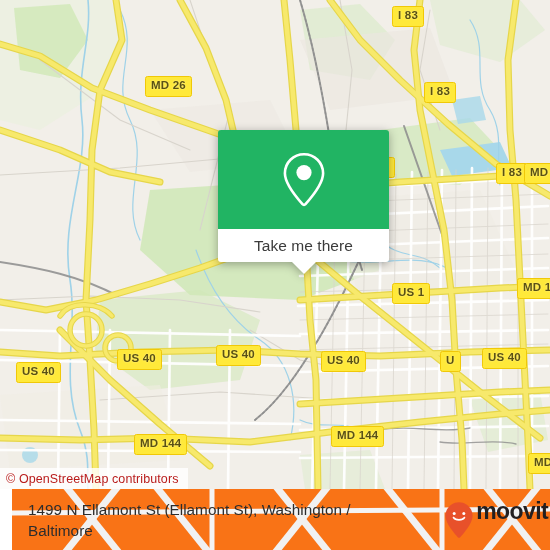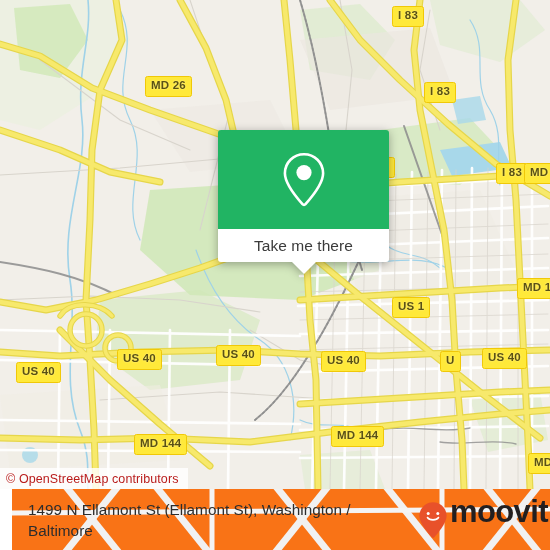--- a/index.html
+++ b/index.html
@@ -155,21 +155,21 @@
     letter-spacing: 0.02px;
   }
   .brand {
     display: flex;
     align-items: center;
     gap: 2px;
     flex: none;
   }
   .brand-mark { display: block; }
   .brand-word {
-    font-size: 31px;
+    font-size: 23px;
     font-weight: bold;
     color: #231f20;
     letter-spacing: -0.6px;
     line-height: 1;
     margin-bottom: 16px;
   }
 </style>
 </head>
 <body>
 
@@ -343,21 +343,21 @@
       </g>
     </svg>
 
     <div id="shield-layer">
         <div class="shield" style="left: 145px; top: 76px;">MD 26</div>
         <div class="shield" style="left: 392px; top: 6px;">I 83</div>
         <div class="shield" style="left: 424px; top: 82px;">I 83</div>
         <div class="shield" style="left: 496px; top: 163px;">I 83</div>
         <div class="shield" style="left: 348px; top: 157px;">MD 26</div>
         <div class="shield" style="left: 524px; top: 163px;">MD 26</div>
-        <div class="shield" style="left: 392px; top: 297px;">US 1</div>
+        <div class="shield" style="left: 392px; top: 283px;">US 1</div>
         <div class="shield" style="left: 517px; top: 278px;">MD 129</div>
         <div class="shield" style="left: 16px; top: 362px;">US 40</div>
         <div class="shield" style="left: 117px; top: 349px;">US 40</div>
         <div class="shield" style="left: 216px; top: 345px;">US 40</div>
         <div class="shield" style="left: 321px; top: 351px;">US 40</div>
         <div class="shield" style="left: 440px; top: 351px;">U</div>
         <div class="shield" style="left: 482px; top: 348px;">US 40</div>
         <div class="shield" style="left: 134px; top: 434px;">MD 144</div>
         <div class="shield" style="left: 331px; top: 426px;">MD 144</div>
         <div class="shield" style="left: 528px; top: 453px;">MD</div>

